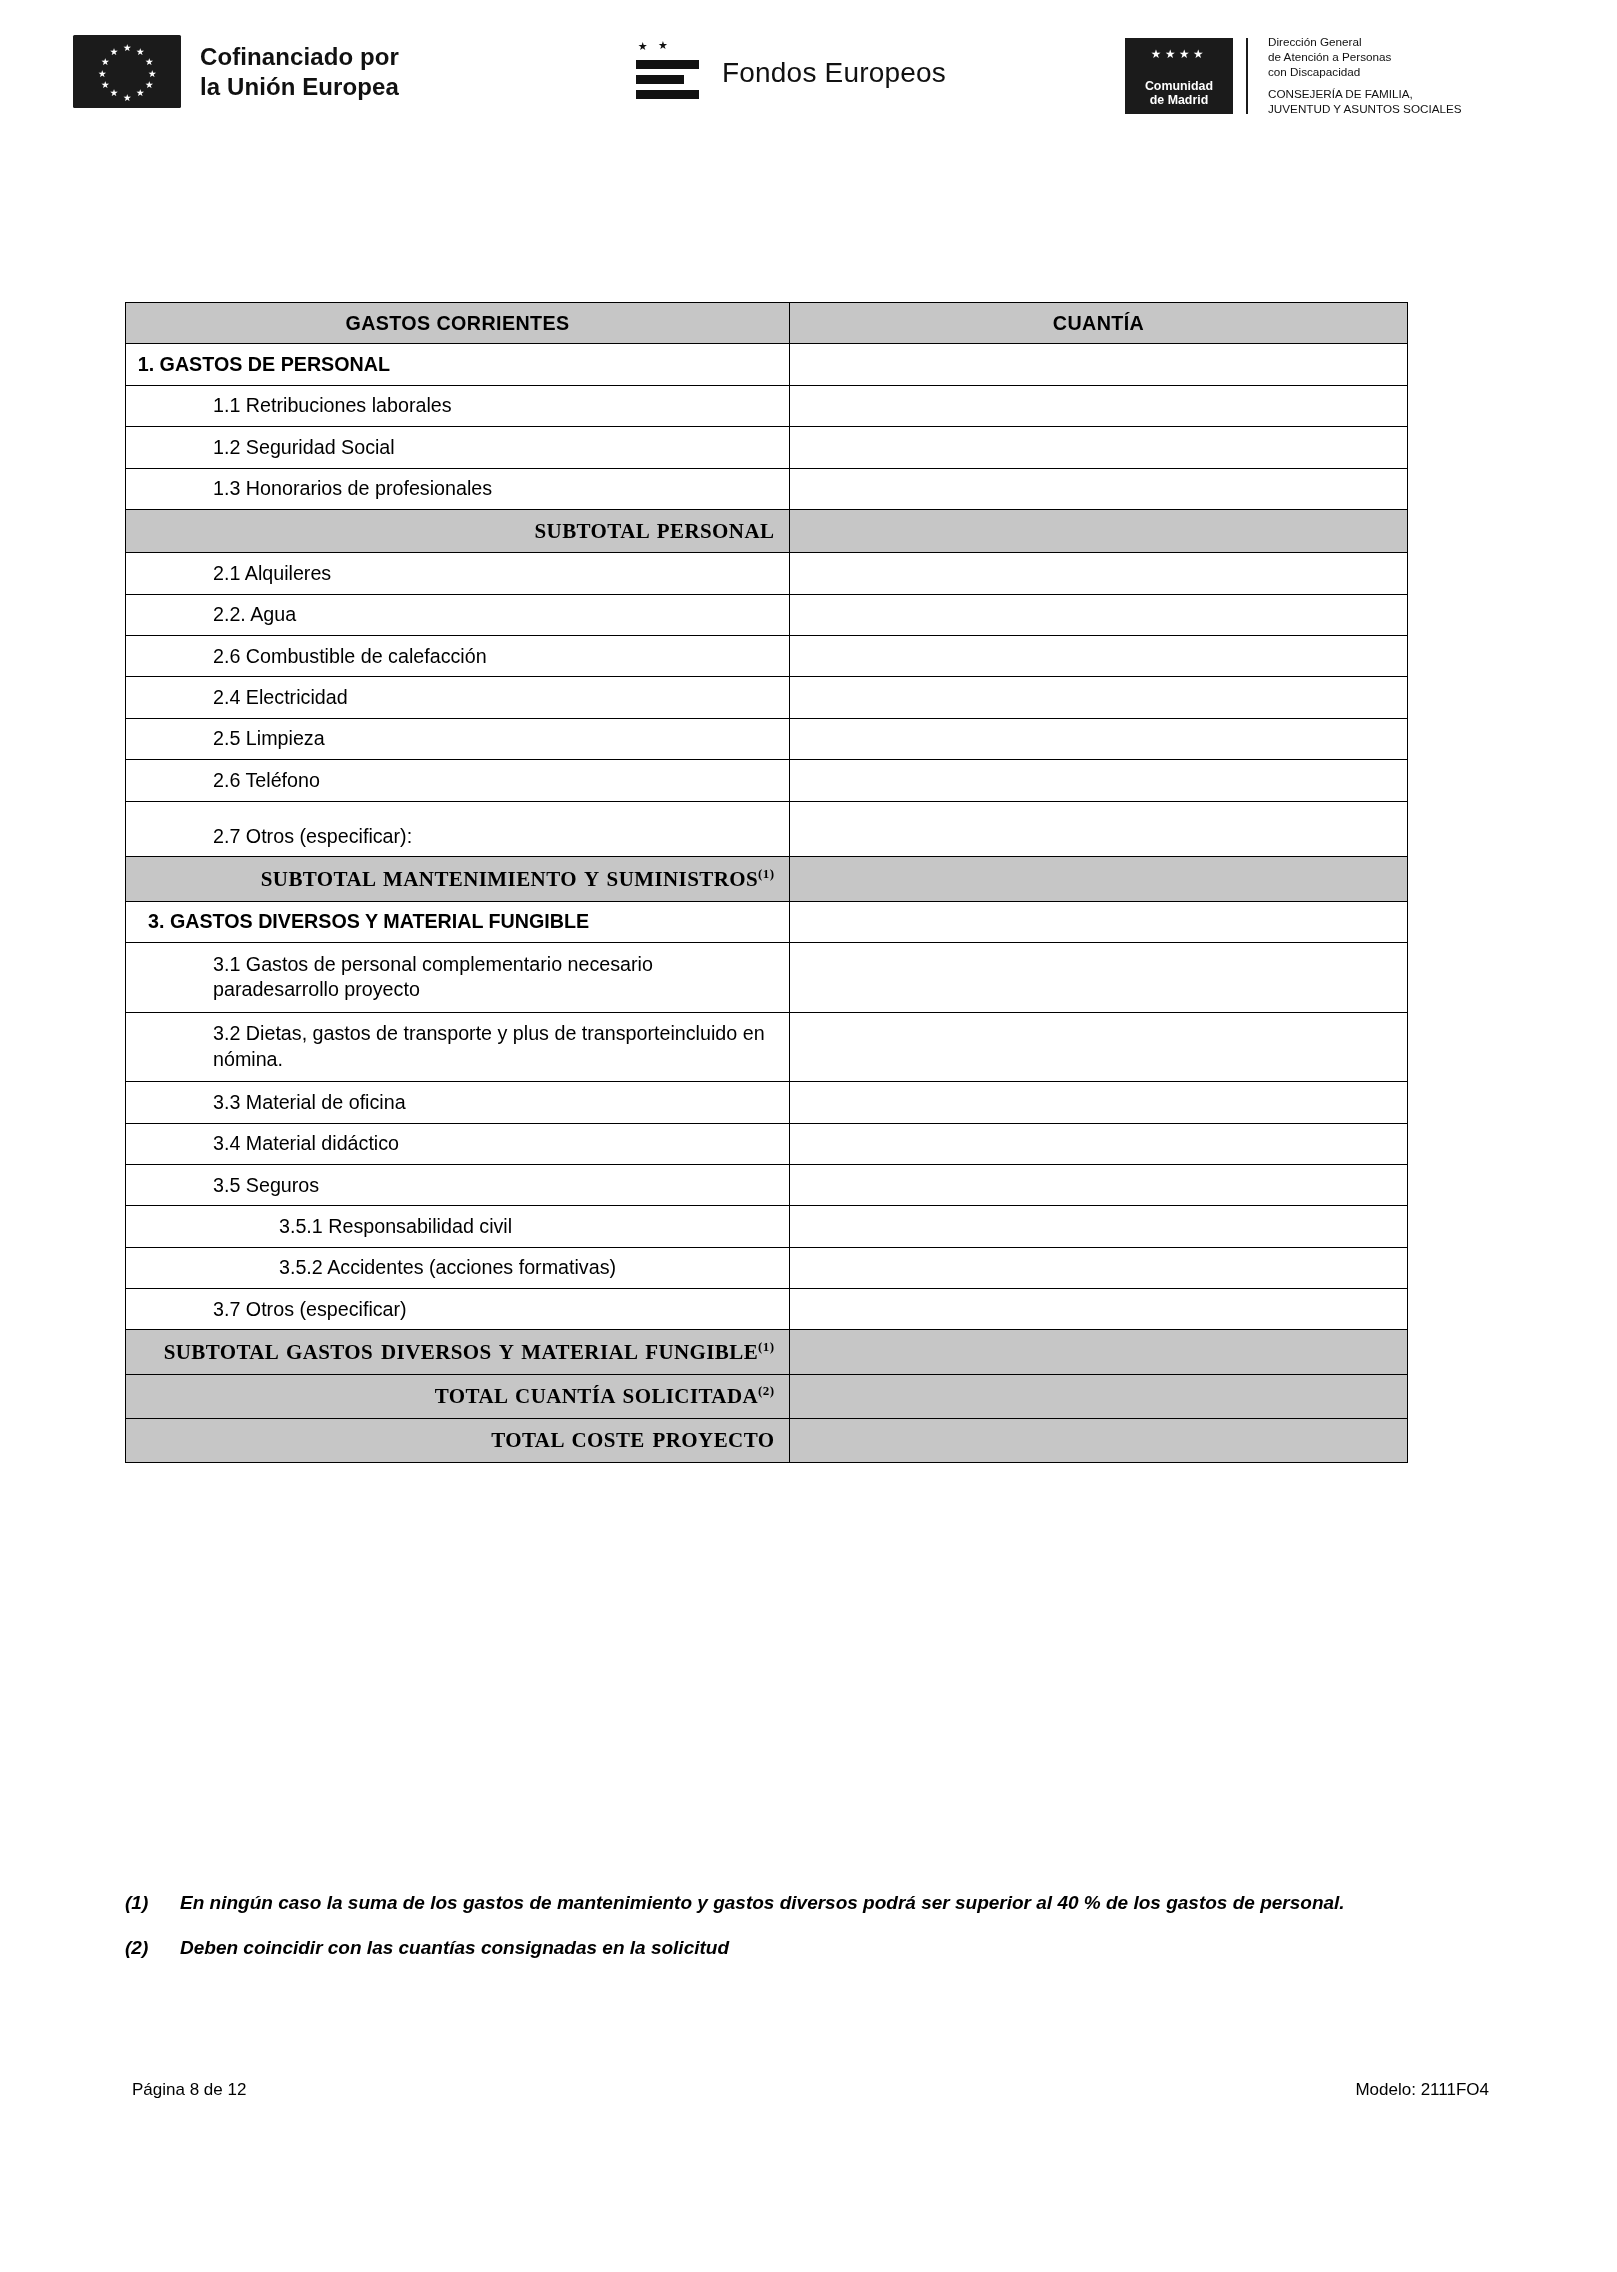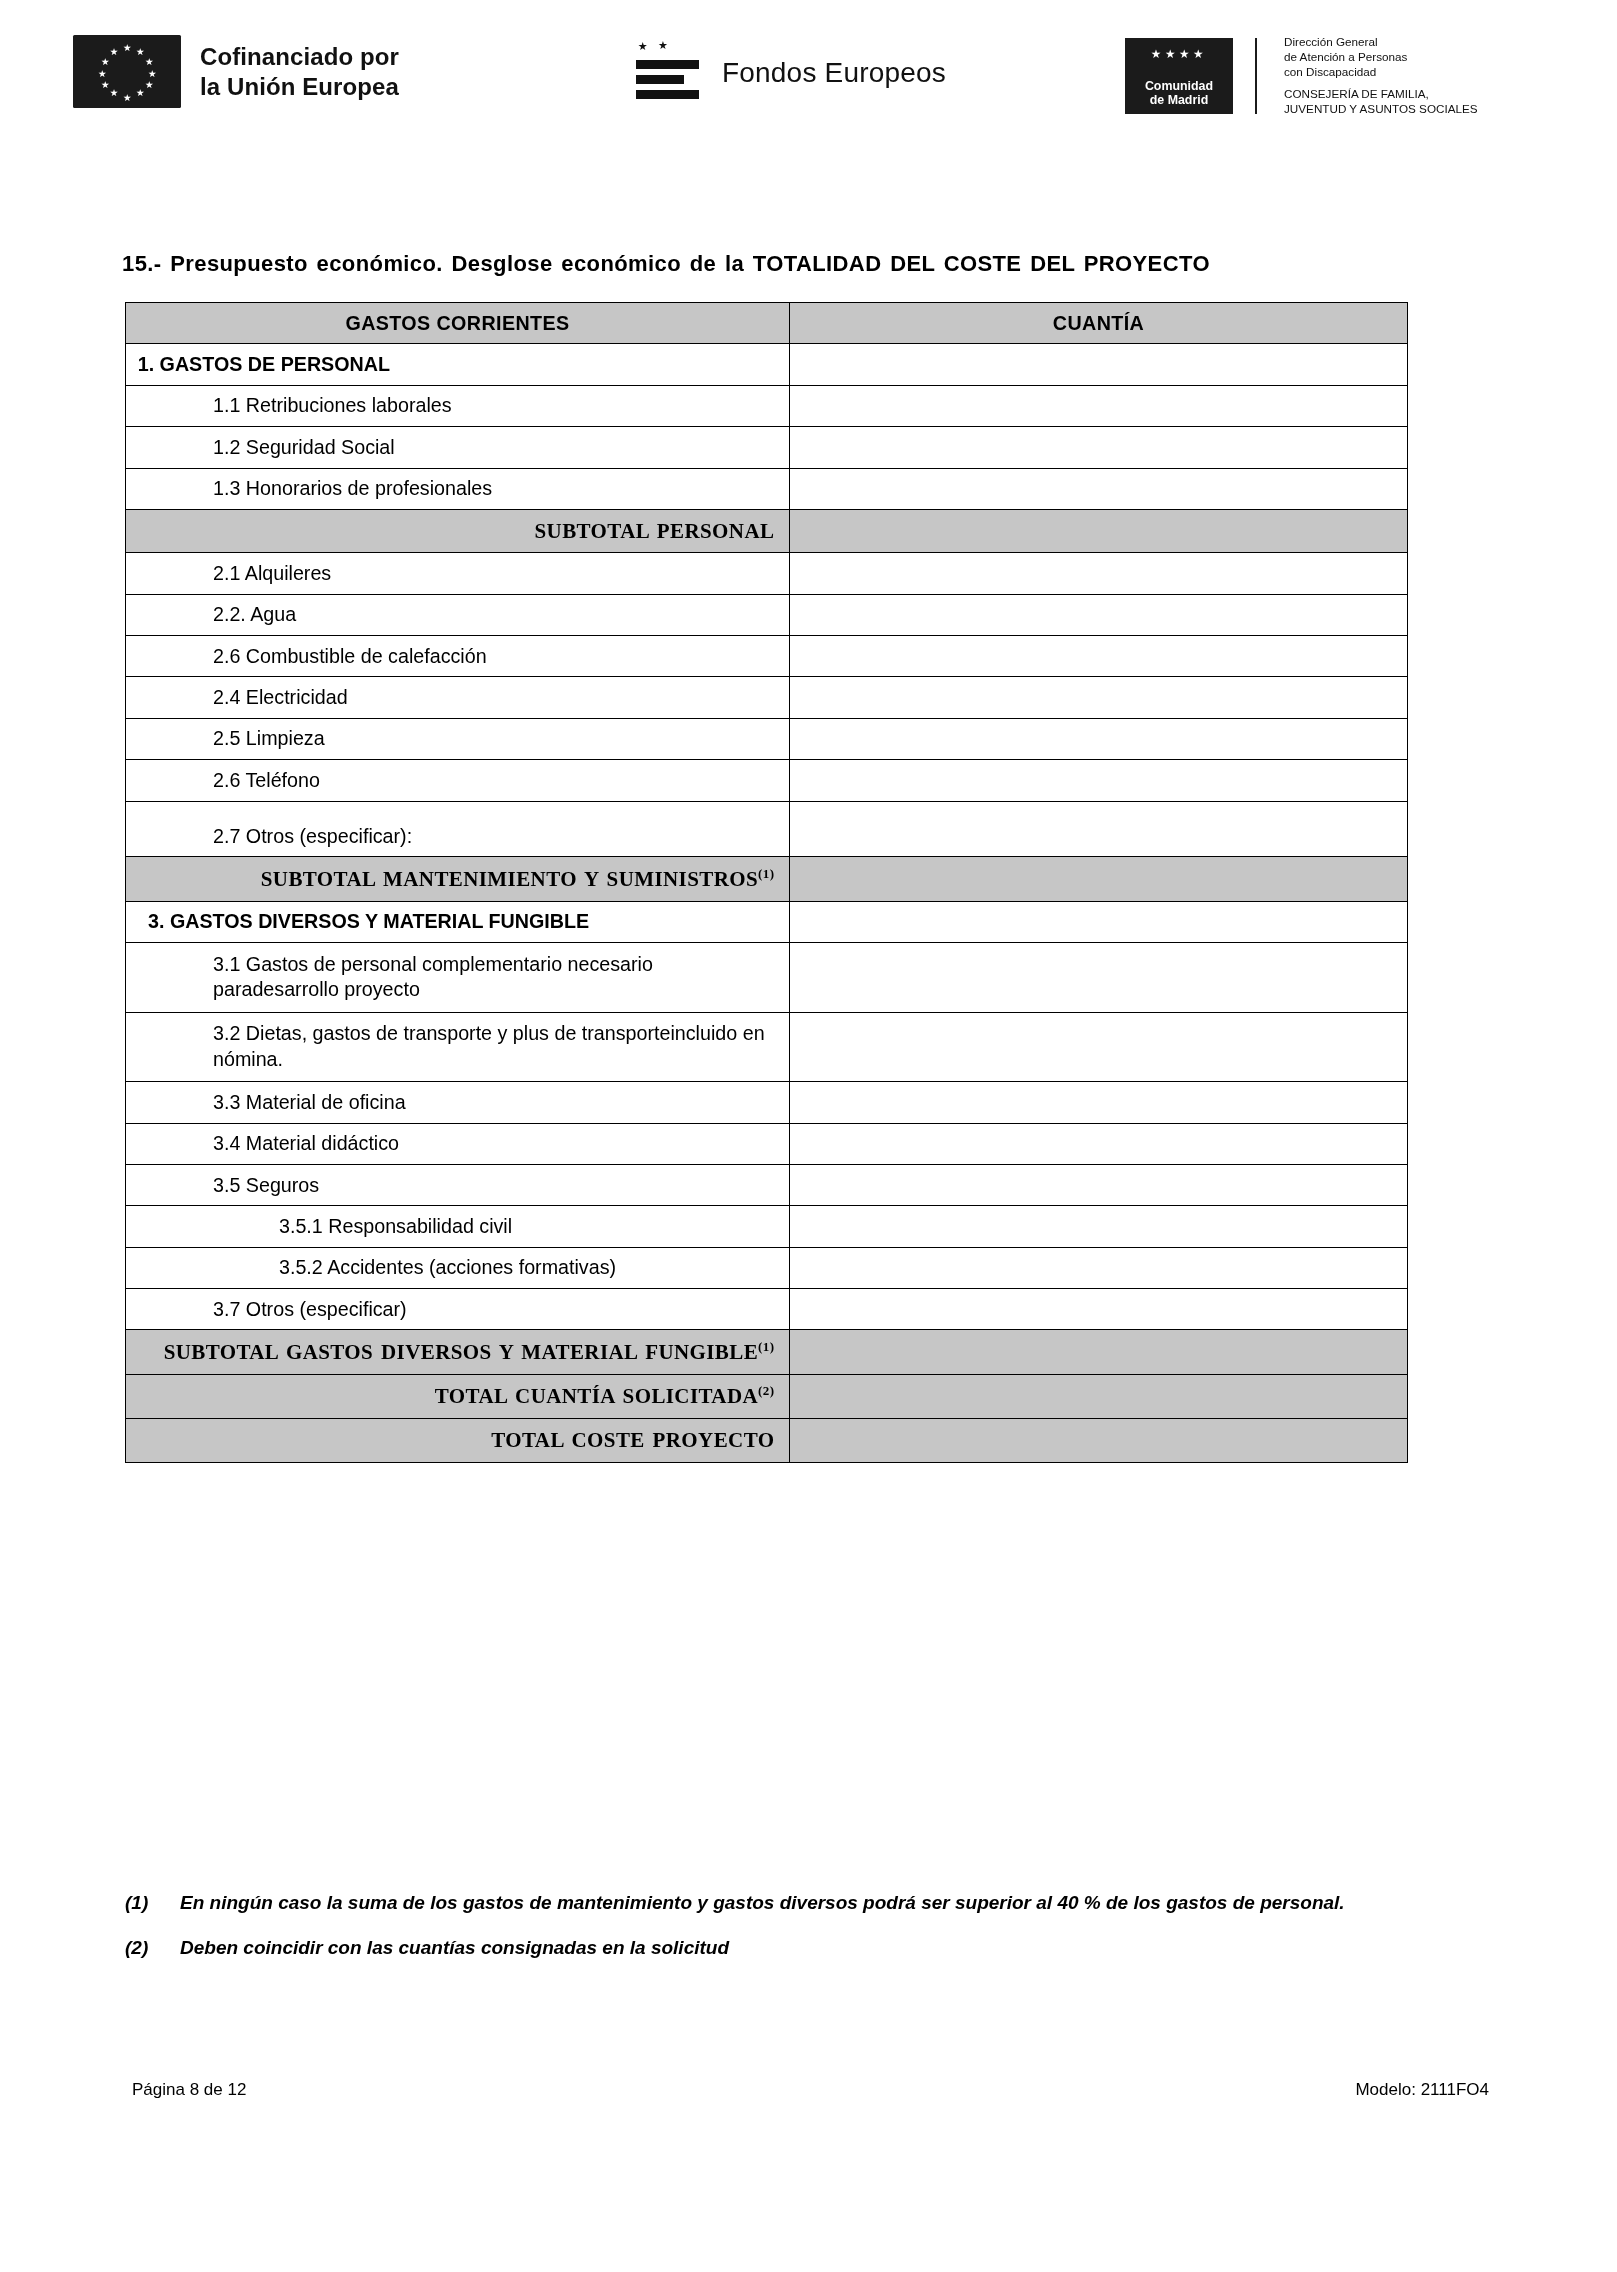--- a/index.html
+++ b/index.html
@@ -126,22 +126,22 @@
     margin-top: 2.9px;
   }
   .madrid-name {
     font-size: 12.4px;
     font-weight: bold;
     line-height: 1.12;
     text-align: center;
   }
   .madrid-right {
     border-left: 2.2px solid #1b1b1b;
-    padding-left: 27px;
-    margin-left: 22px;
+    padding-left: 20px;
+    margin-left: 13px;
     display: flex;
     flex-direction: column;
     justify-content: center;
     height: 76px;
   }
   .madrid-l1 {
     font-size: 11.7px;
     line-height: 1.28;
     color: #111111;
   }
@@ -321,21 +321,20 @@
       <div class="madrid-right">
         <div class="madrid-l1">Dirección General</div>
         <div class="madrid-l1">de Atención a Personas</div>
         <div class="madrid-l1">con Discapacidad</div>
         <div class="madrid-l2">CONSEJERÍA DE FAMILIA,</div>
         <div class="madrid-l1">JUVENTUD Y ASUNTOS SOCIALES</div>
       </div>
     </div>
   </div>
 
-  <div class="section-title">15.- Presupuesto económico. Desglose económico de la TOTALIDAD DEL COSTE DEL PROYECTO</div>
 
   <table class="budget">
     <colgroup>
         <col class="c1">
         <col class="c2">
       </colgroup>
     <tbody>
       <tr class="hdr">
         <td>GASTOS CORRIENTES</td>
         <td>CUANTÍA</td>

